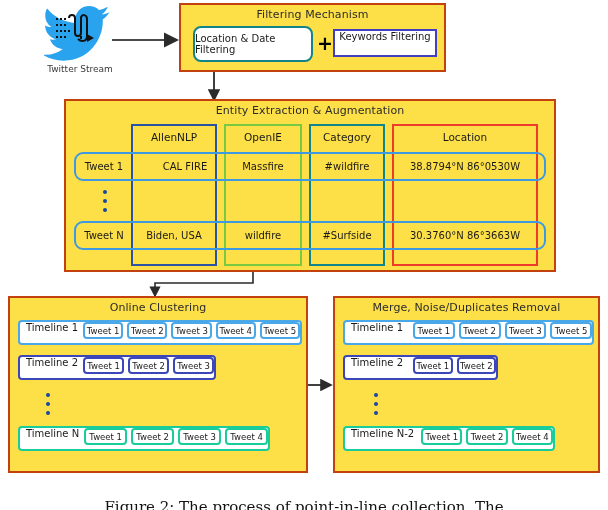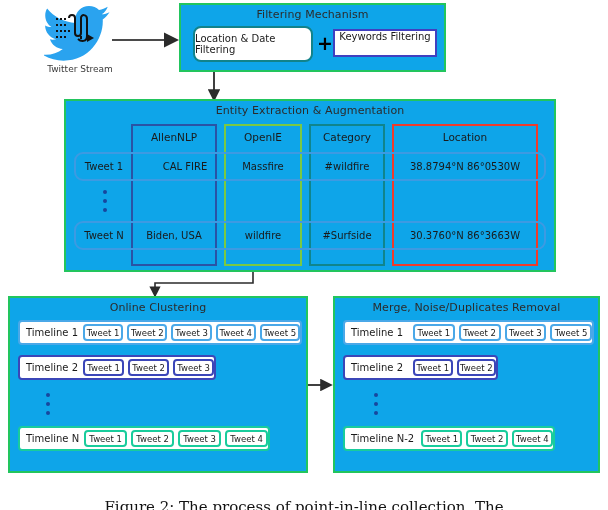--- a/index.html
+++ b/index.html
@@ -2,21 +2,21 @@
 <html><head>
 <meta charset="utf-8">
 <style>
   html,body{margin:0;padding:0;background:#ffffff;}
   body{
     width:608px;height:510px;position:relative;overflow:hidden;
     font-family:"DejaVu Sans","Liberation Sans",sans-serif;
     color:#1a1a1a;
   }
   .abs{position:absolute;box-sizing:border-box;}
-  .outer{border:2px solid #22c55e;background:#0ea5e9;}
+  .outer{border:2px solid #c2410c;background:#fde047;}
   .sec-title{
     position:absolute;left:0;right:0;top:3px;text-align:center;
     font-size:11px;color:#2b2b2b;letter-spacing:.1px;
   }
   .rbox{
     position:absolute;box-sizing:border-box;background:#fff;
     display:flex;align-items:flex-start;justify-content:center;
     text-align:center;line-height:1.15;
   }
   .twitter-label{
@@ -29,21 +29,21 @@
     position:absolute;display:flex;align-items:center;justify-content:center;
     font-size:10px;color:#1a1a1a;text-align:center;
   }
   .hdr{font-size:10.5px;}
   
   .vdots{position:absolute;display:flex;flex-direction:column;justify-content:space-between;align-items:center;}
   .vdots i{display:block;width:4px;height:4px;border-radius:50%;background:#17479e;}
   
   .tl{
     position:absolute;box-sizing:border-box;border-radius:4px;background:#fff;
-    display:flex;align-items:center;
+    display:flex;
   }
   .tl-name{font-size:10px;color:#1a1a1a;white-space:nowrap;padding-left:6px;}
   .tw{
     box-sizing:border-box;border-radius:4px;background:#fff;
     font-size:8.5px;color:#1a1a1a;display:flex;align-items:center;justify-content:center;
     height:17px;white-space:nowrap;
   }
   .caption{
     position:absolute;left:0;right:0;bottom:-4px;text-align:center;
     font-family:"DejaVu Serif","Liberation Serif",serif;font-size:15px;color:#121212;

